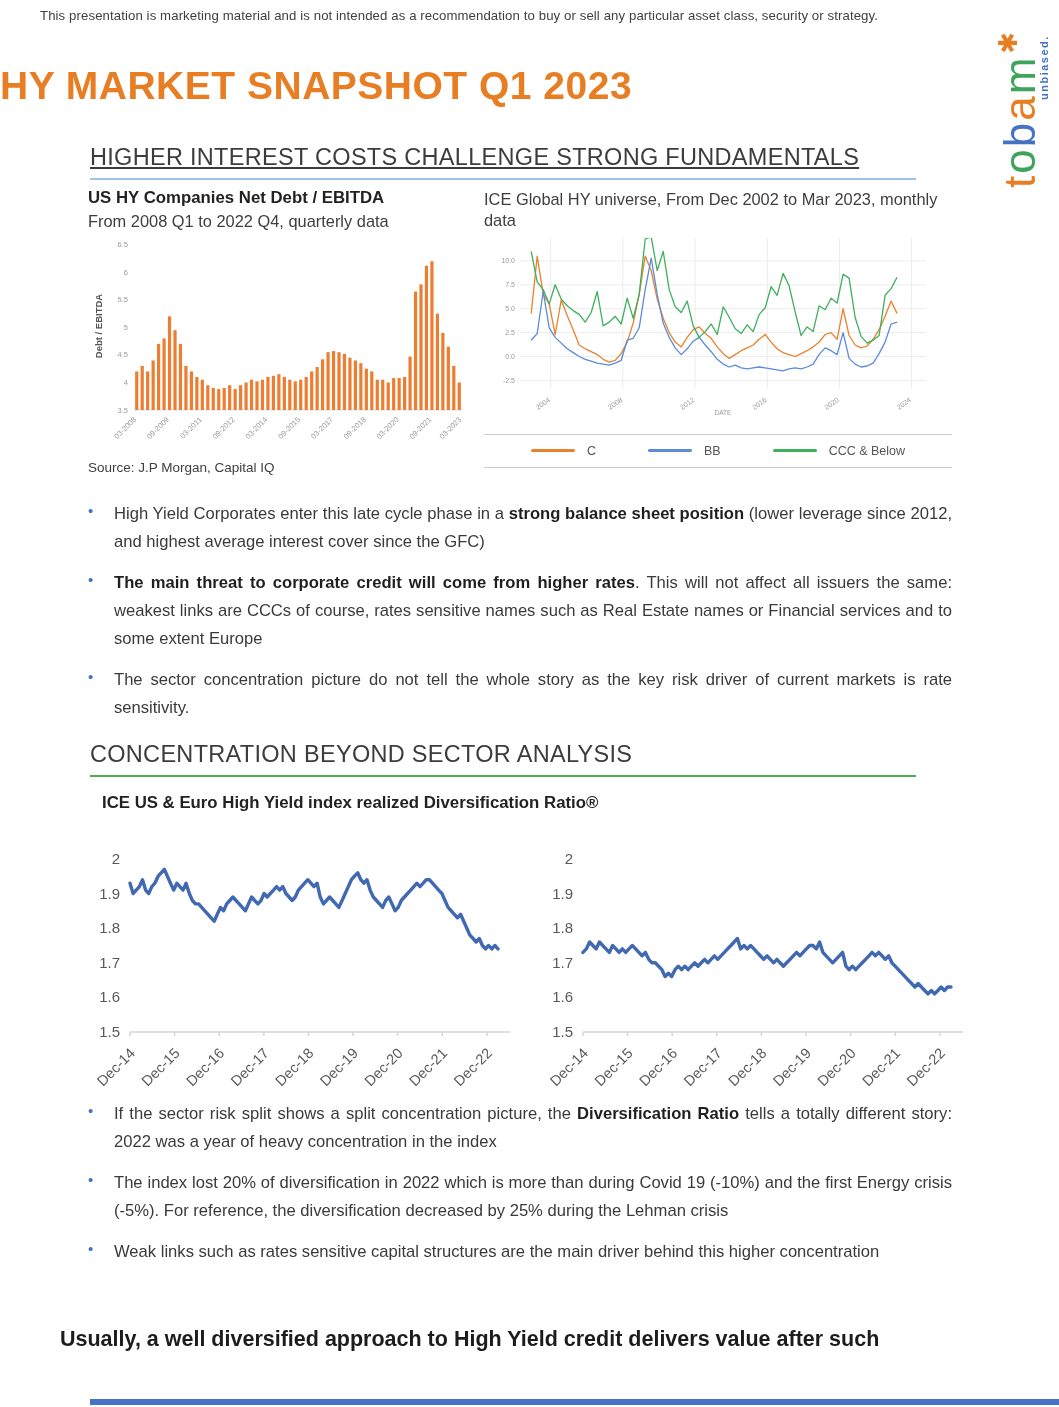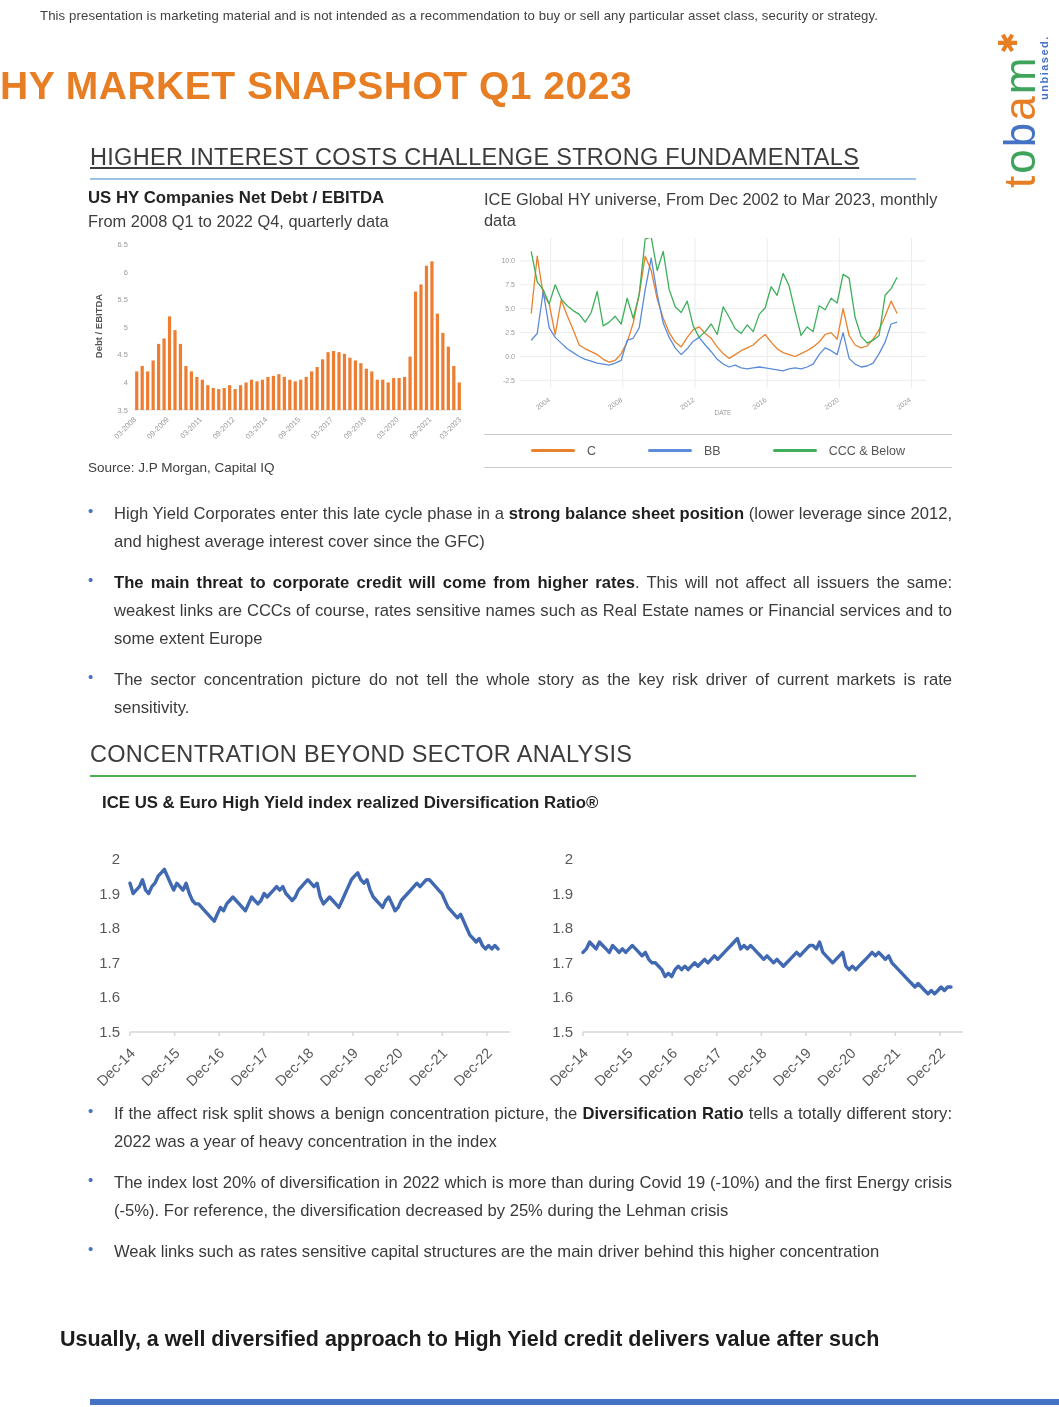--- a/index.html
+++ b/index.html
@@ -278,21 +278,21 @@
       <text x="370.24242424242425" y="218" text-anchor="end" font-size="14.5" fill="#595959" transform="rotate(-45 370.24242424242425 218)">Dec-21</text>
       <line x1="408.8484848484849" y1="196" x2="408.8484848484849" y2="200" stroke="#d6d6d6" stroke-width="1.5"></line>
       <text x="414.8484848484849" y="218" text-anchor="end" font-size="14.5" fill="#595959" transform="rotate(-45 414.8484848484849 218)">Dec-22</text>
       <polyline points="52.0,116.4 55.3,112.9 58.6,106.0 61.9,109.5 65.1,112.9 68.4,106.0 71.7,109.5 75.0,112.9 78.3,116.4 81.6,109.5 84.9,112.9 88.1,116.4 91.4,112.9 94.7,116.4 98.0,112.9 101.3,109.5 104.6,112.9 107.9,116.4 111.1,119.8 114.4,116.4 117.7,123.3 121.0,126.8 124.3,126.8 127.6,130.2 130.9,133.7 134.1,140.6 137.4,137.2 140.7,140.6 144.0,133.7 147.3,130.2 150.6,133.7 153.9,130.2 157.1,133.7 160.4,130.2 163.7,126.8 167.0,130.2 170.3,126.8 173.6,123.3 176.9,126.8 180.1,123.3 183.4,119.8 186.7,123.3 190.0,119.8 193.3,116.4 196.6,112.9 199.9,109.5 203.1,106.0 206.4,102.5 209.7,112.9 213.0,109.5 216.3,112.9 219.6,109.5 222.9,112.9 226.1,116.4 229.4,119.8 232.7,123.3 236.0,119.8 239.3,123.3 242.6,126.8 245.9,123.3 249.1,126.8 252.4,130.2 255.7,126.8 259.0,123.3 262.3,119.8 265.6,116.4 268.9,119.8 272.1,116.4 275.4,112.9 278.7,109.5 282.0,109.5 285.3,112.9 288.6,106.0 291.9,116.4 295.1,119.8 298.4,123.3 301.7,126.8 305.0,123.3 308.3,119.8 311.6,116.4 314.9,130.2 318.1,133.7 321.4,130.2 324.7,133.7 328.0,130.2 331.3,126.8 334.6,123.3 337.9,119.8 341.1,116.4 344.4,119.8 347.7,116.4 351.0,119.8 354.3,123.3 357.6,119.8 360.9,126.8 364.1,130.2 367.4,133.7 370.7,137.2 374.0,140.6 377.3,144.1 380.6,147.5 383.9,151.0 387.1,147.5 390.4,151.0 393.7,154.5 397.0,157.9 400.3,154.5 403.6,157.9 406.9,154.5 410.1,151.0 413.4,154.5 416.7,151.0 420.0,151.0" fill="none" stroke="#4169B2" stroke-width="3.4" stroke-linejoin="round" stroke-linecap="round"></polyline>
     </svg>
 </div>
 
 <div class="bullets" id="bullets2">
   <div class="bullet">
     <span class="bullet-dot" style="color: rgb(68, 114, 196);">•</span>
-    <span class="bullet-text"><span>If the affect risk split shows a benign concentration picture, the </span><b>Diversification Ratio</b><span> tells a totally different story: 2022 was a year of heavy concentration in the index</span></span>
+    <span class="bullet-text"><span>If the sector risk split shows a split concentration picture, the </span><b>Diversification Ratio</b><span> tells a totally different story: 2022 was a year of heavy concentration in the index</span></span>
   </div>
   <div class="bullet">
     <span class="bullet-dot" style="color: rgb(68, 114, 196);">•</span>
     <span class="bullet-text"><span>The index lost 20% of diversification in 2022 which is more than during Covid 19 (-10%) and the first Energy crisis (-5%). For reference, the diversification decreased by 25% during the Lehman crisis</span><b></b><span></span></span>
   </div>
   <div class="bullet">
     <span class="bullet-dot" style="color: rgb(68, 114, 196);">•</span>
     <span class="bullet-text"><span>Weak links such as rates sensitive capital structures are the main driver behind this higher concentration</span><b></b><span></span></span>
   </div>
 </div>

